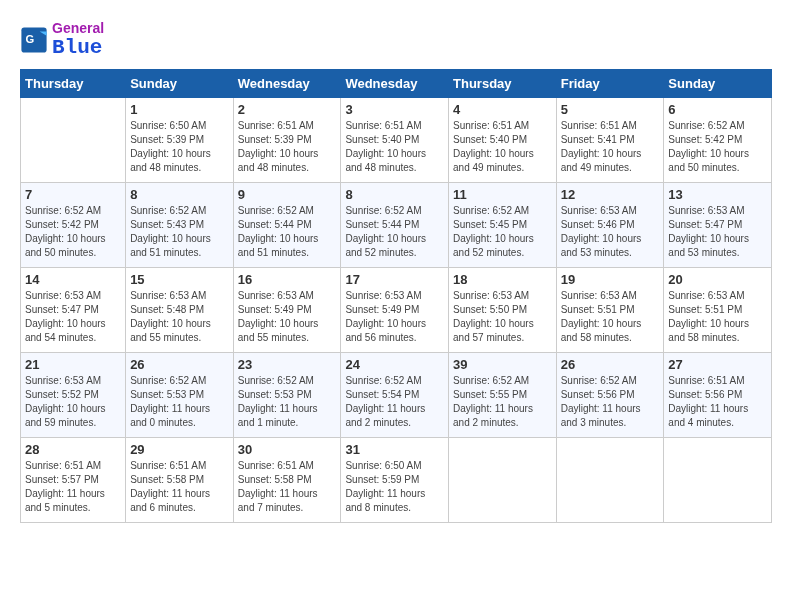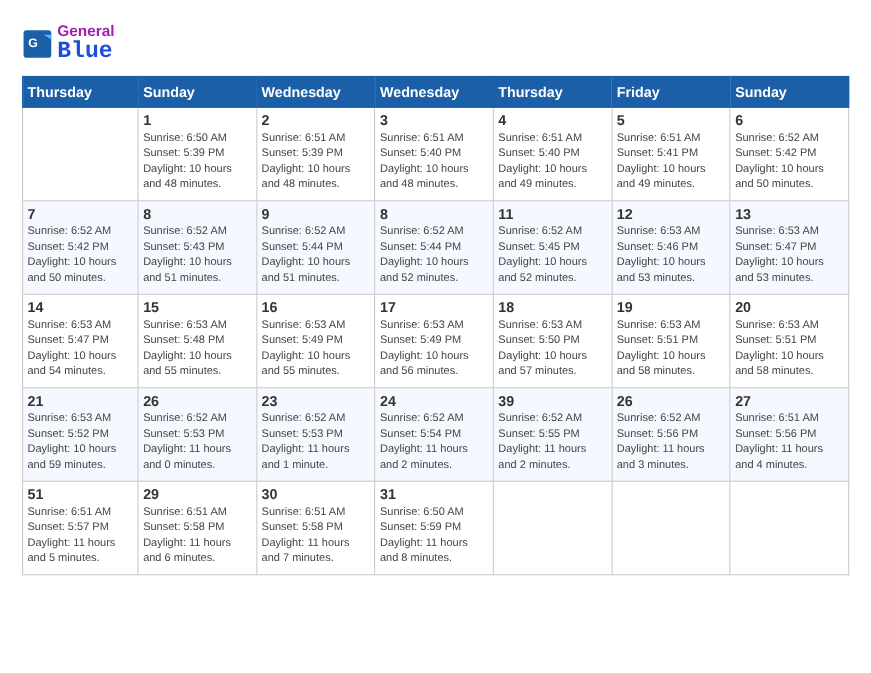--- a/index.html
+++ b/index.html
@@ -308,21 +308,21 @@
         <td>
           <span class="day-num">27</span>
           <div class="day-info" style="white-space: pre-line;">Sunrise: 6:51 AM
 Sunset: 5:56 PM
 Daylight: 11 hours
 and 4 minutes.</div>
         </td>
       </tr>
       <tr>
         <td>
-          <span class="day-num">51</span>
+          <span class="day-num">28</span>
           <div class="day-info" style="white-space: pre-line;">Sunrise: 6:51 AM
 Sunset: 5:57 PM
 Daylight: 11 hours
 and 5 minutes.</div>
         </td>
         <td>
           <span class="day-num">29</span>
           <div class="day-info" style="white-space: pre-line;">Sunrise: 6:51 AM
 Sunset: 5:58 PM
 Daylight: 11 hours

